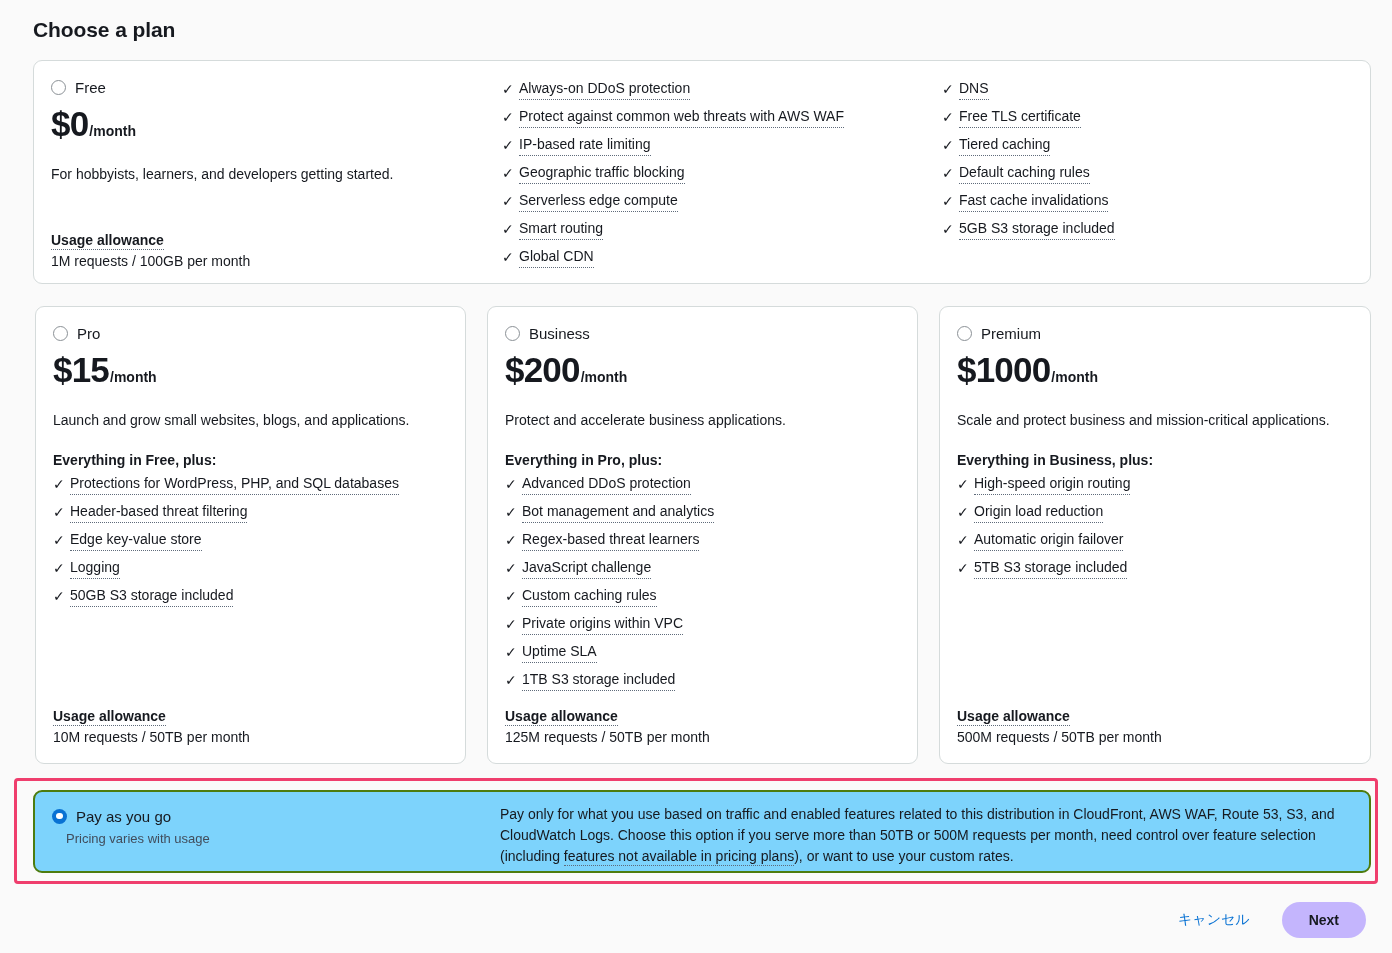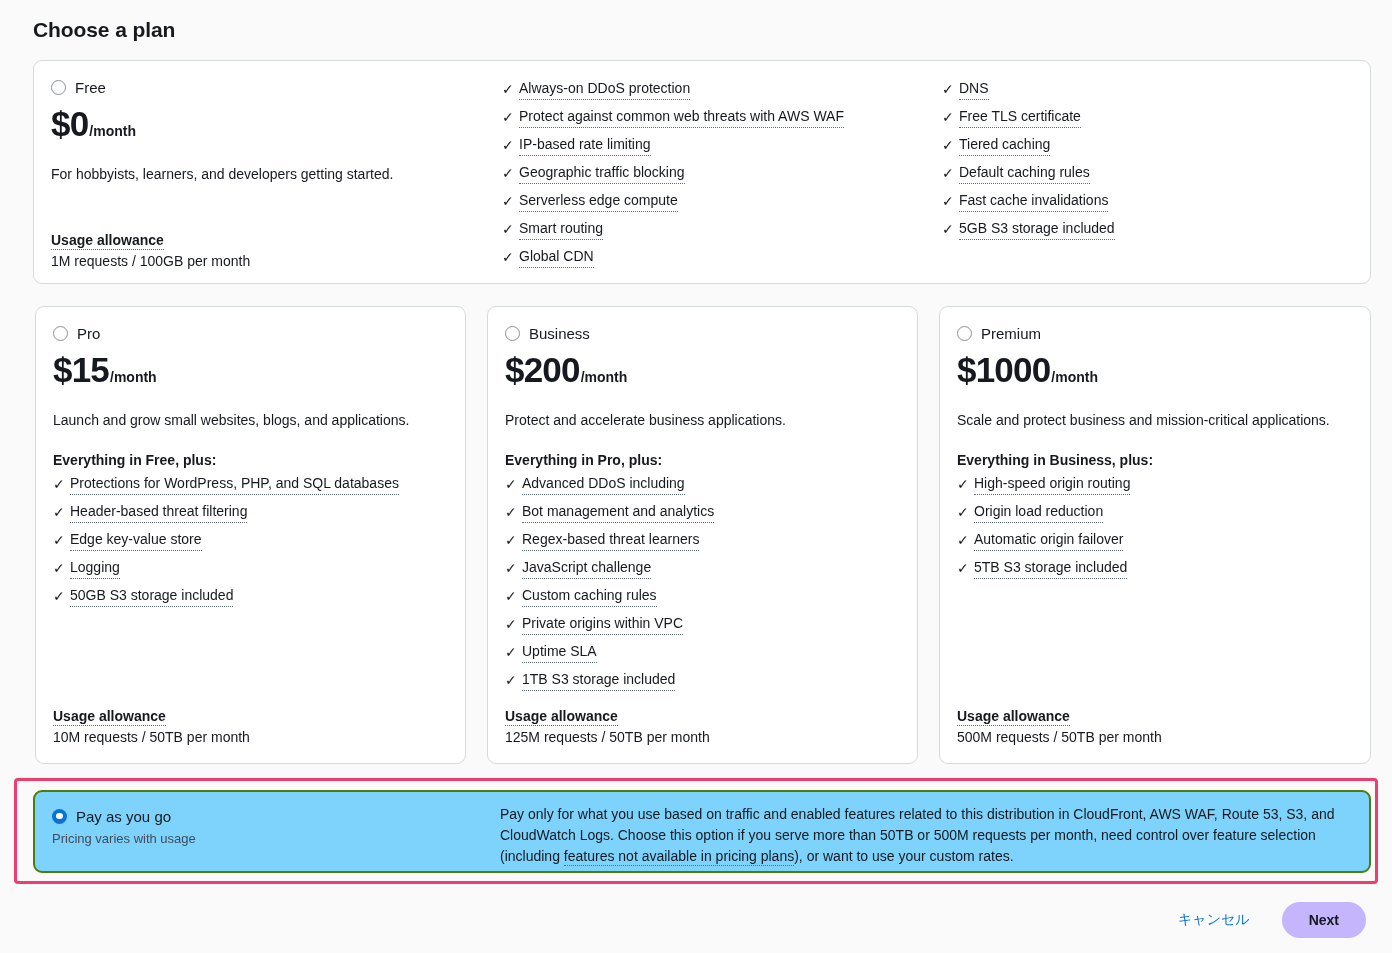--- a/index.html
+++ b/index.html
@@ -112,21 +112,21 @@
   }
   .payg-card {
     position: absolute;
     left: 33px; top: 790px;
     width: 1338px; height: 83px;
     background: #7dd3fc;
     border: 2px solid #4d7c0f;
     border-radius: 9px;
   }
   .payg-left { position: absolute; left: 17px; top: 14px; }
-  .payg-sub { font-size: 13px; color: #414d5c; margin-top: 5px; margin-left: 0px; }
+  .payg-sub { font-size: 13px; color: #414d5c; margin-top: 5px; margin-left: 14px; }
   .payg-right {
     position: absolute;
     left: 465px; top: 12px;
     width: 855px;
     font-size: 14px; line-height: 21px; color: #16191f;
   }
 
   
   .actions {
     position: absolute;
@@ -285,21 +285,21 @@
       </div>
       <div class="price">
         <span class="price-amount">$200</span>
         <span class="price-period">/month</span>
       </div>
       <div class="plan-desc">Protect and accelerate business applications.</div>
       <div class="plus-head">Everything in Pro, plus:</div>
       <ul class="feat-list" style="margin-top:6px;">
         <li class="feat">
           <span class="check-icon">✓</span>
-          <span class="dotted">Advanced DDoS including</span>
+          <span class="dotted">Advanced DDoS protection</span>
         </li>
         <li class="feat">
           <span class="check-icon">✓</span>
           <span class="dotted">Bot management and analytics</span>
         </li>
         <li class="feat">
           <span class="check-icon">✓</span>
           <span class="dotted">Regex-based threat learners</span>
         </li>
         <li class="feat">

